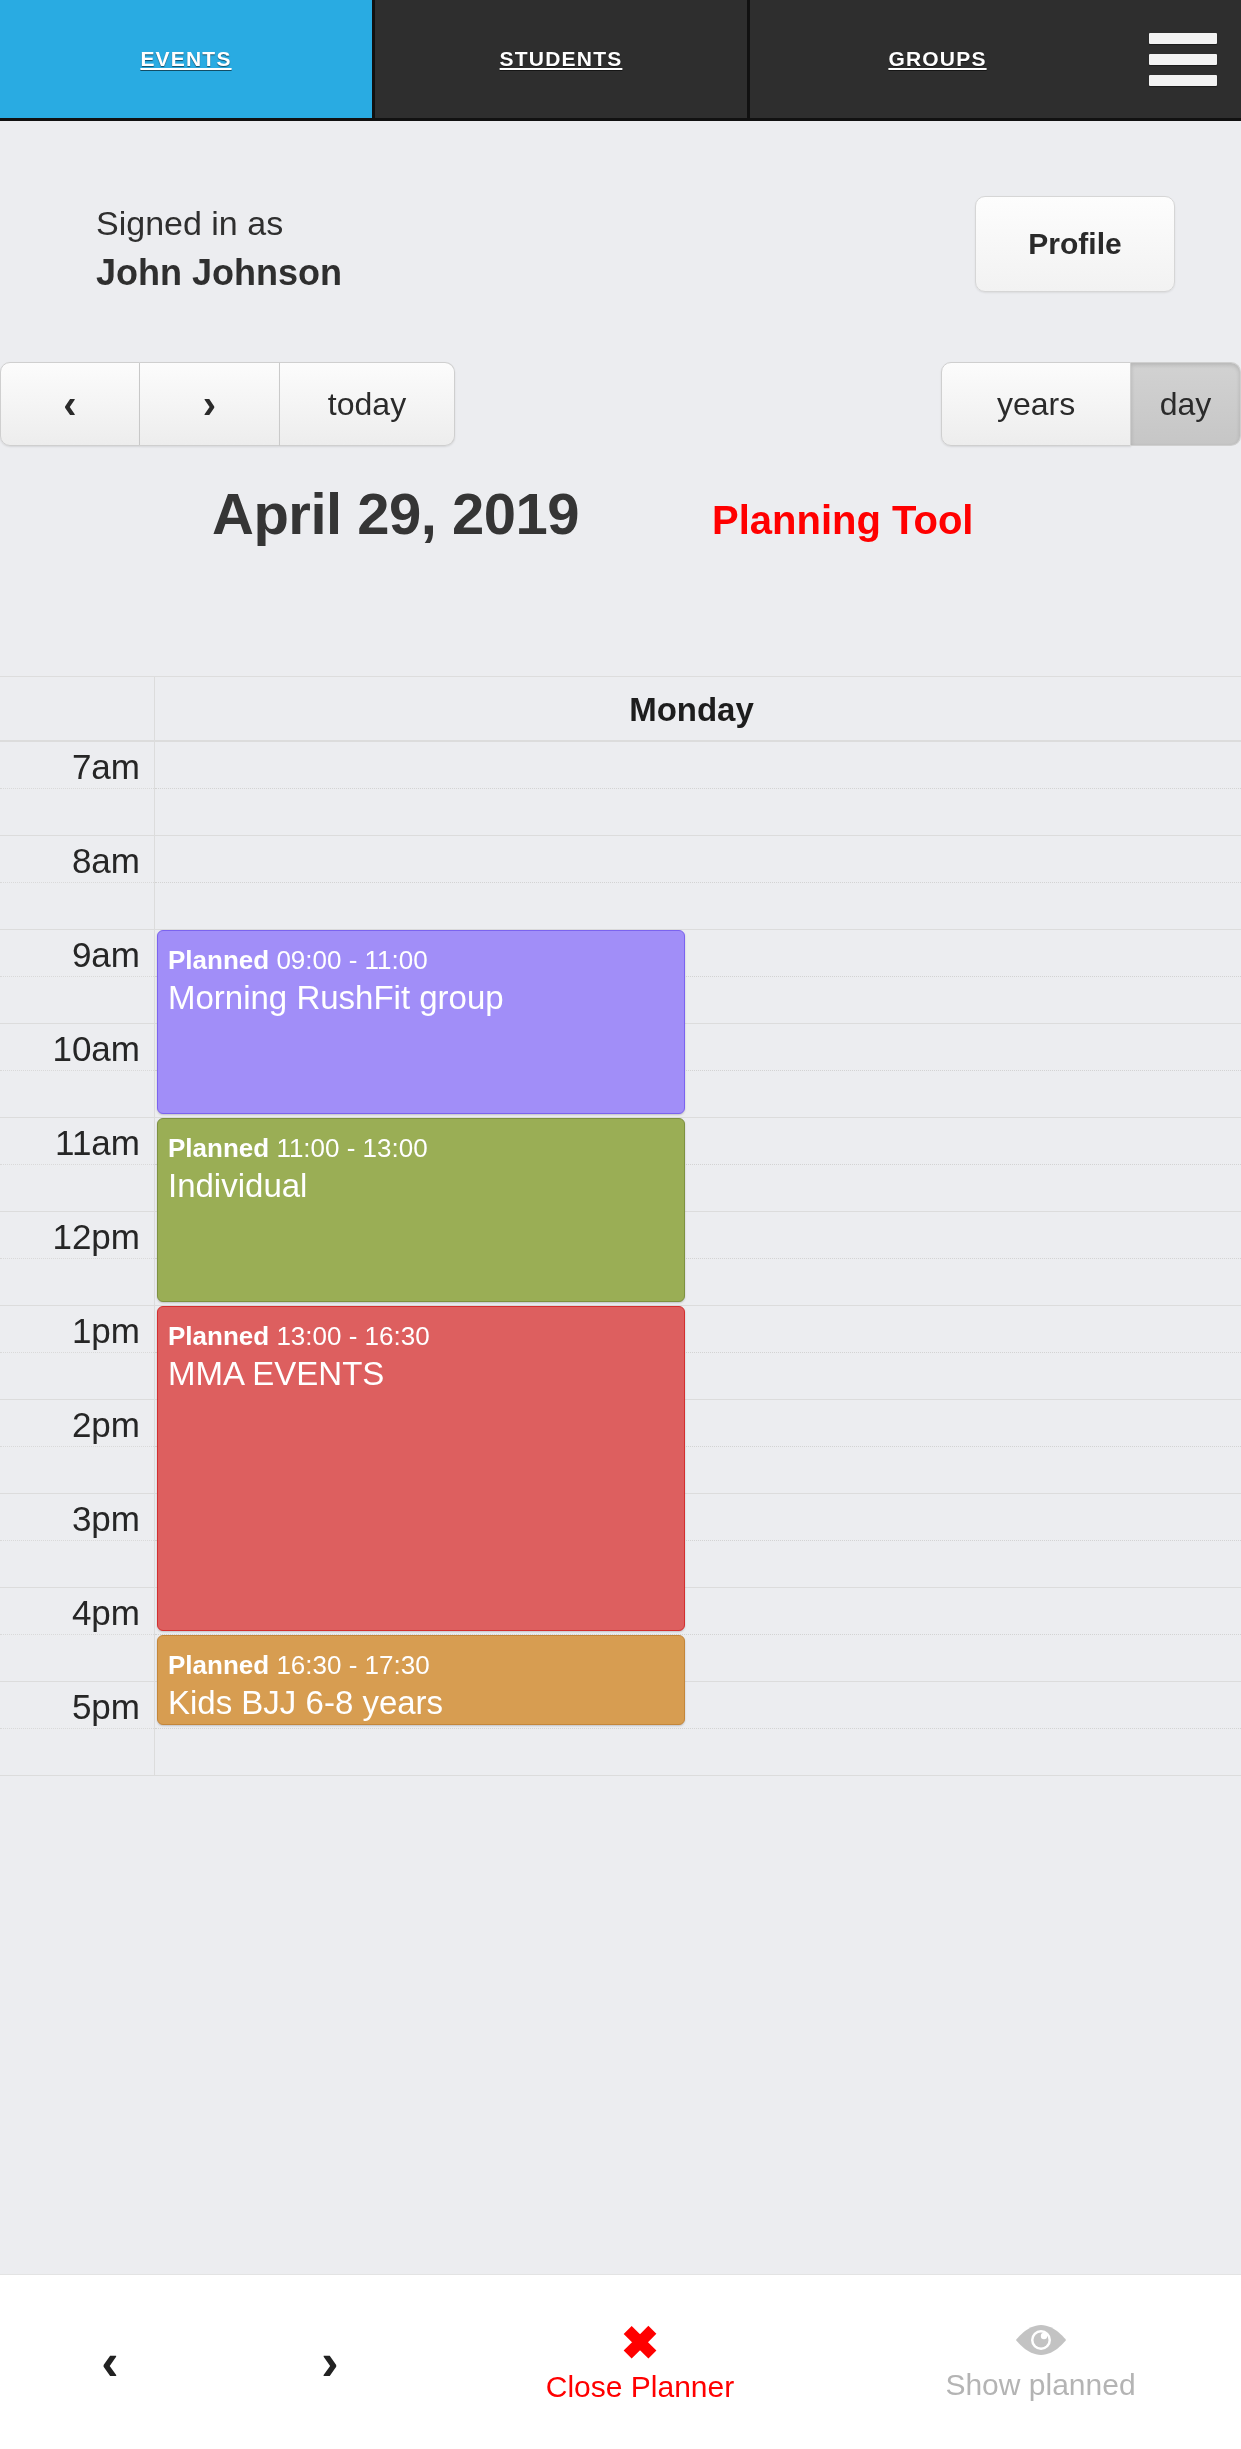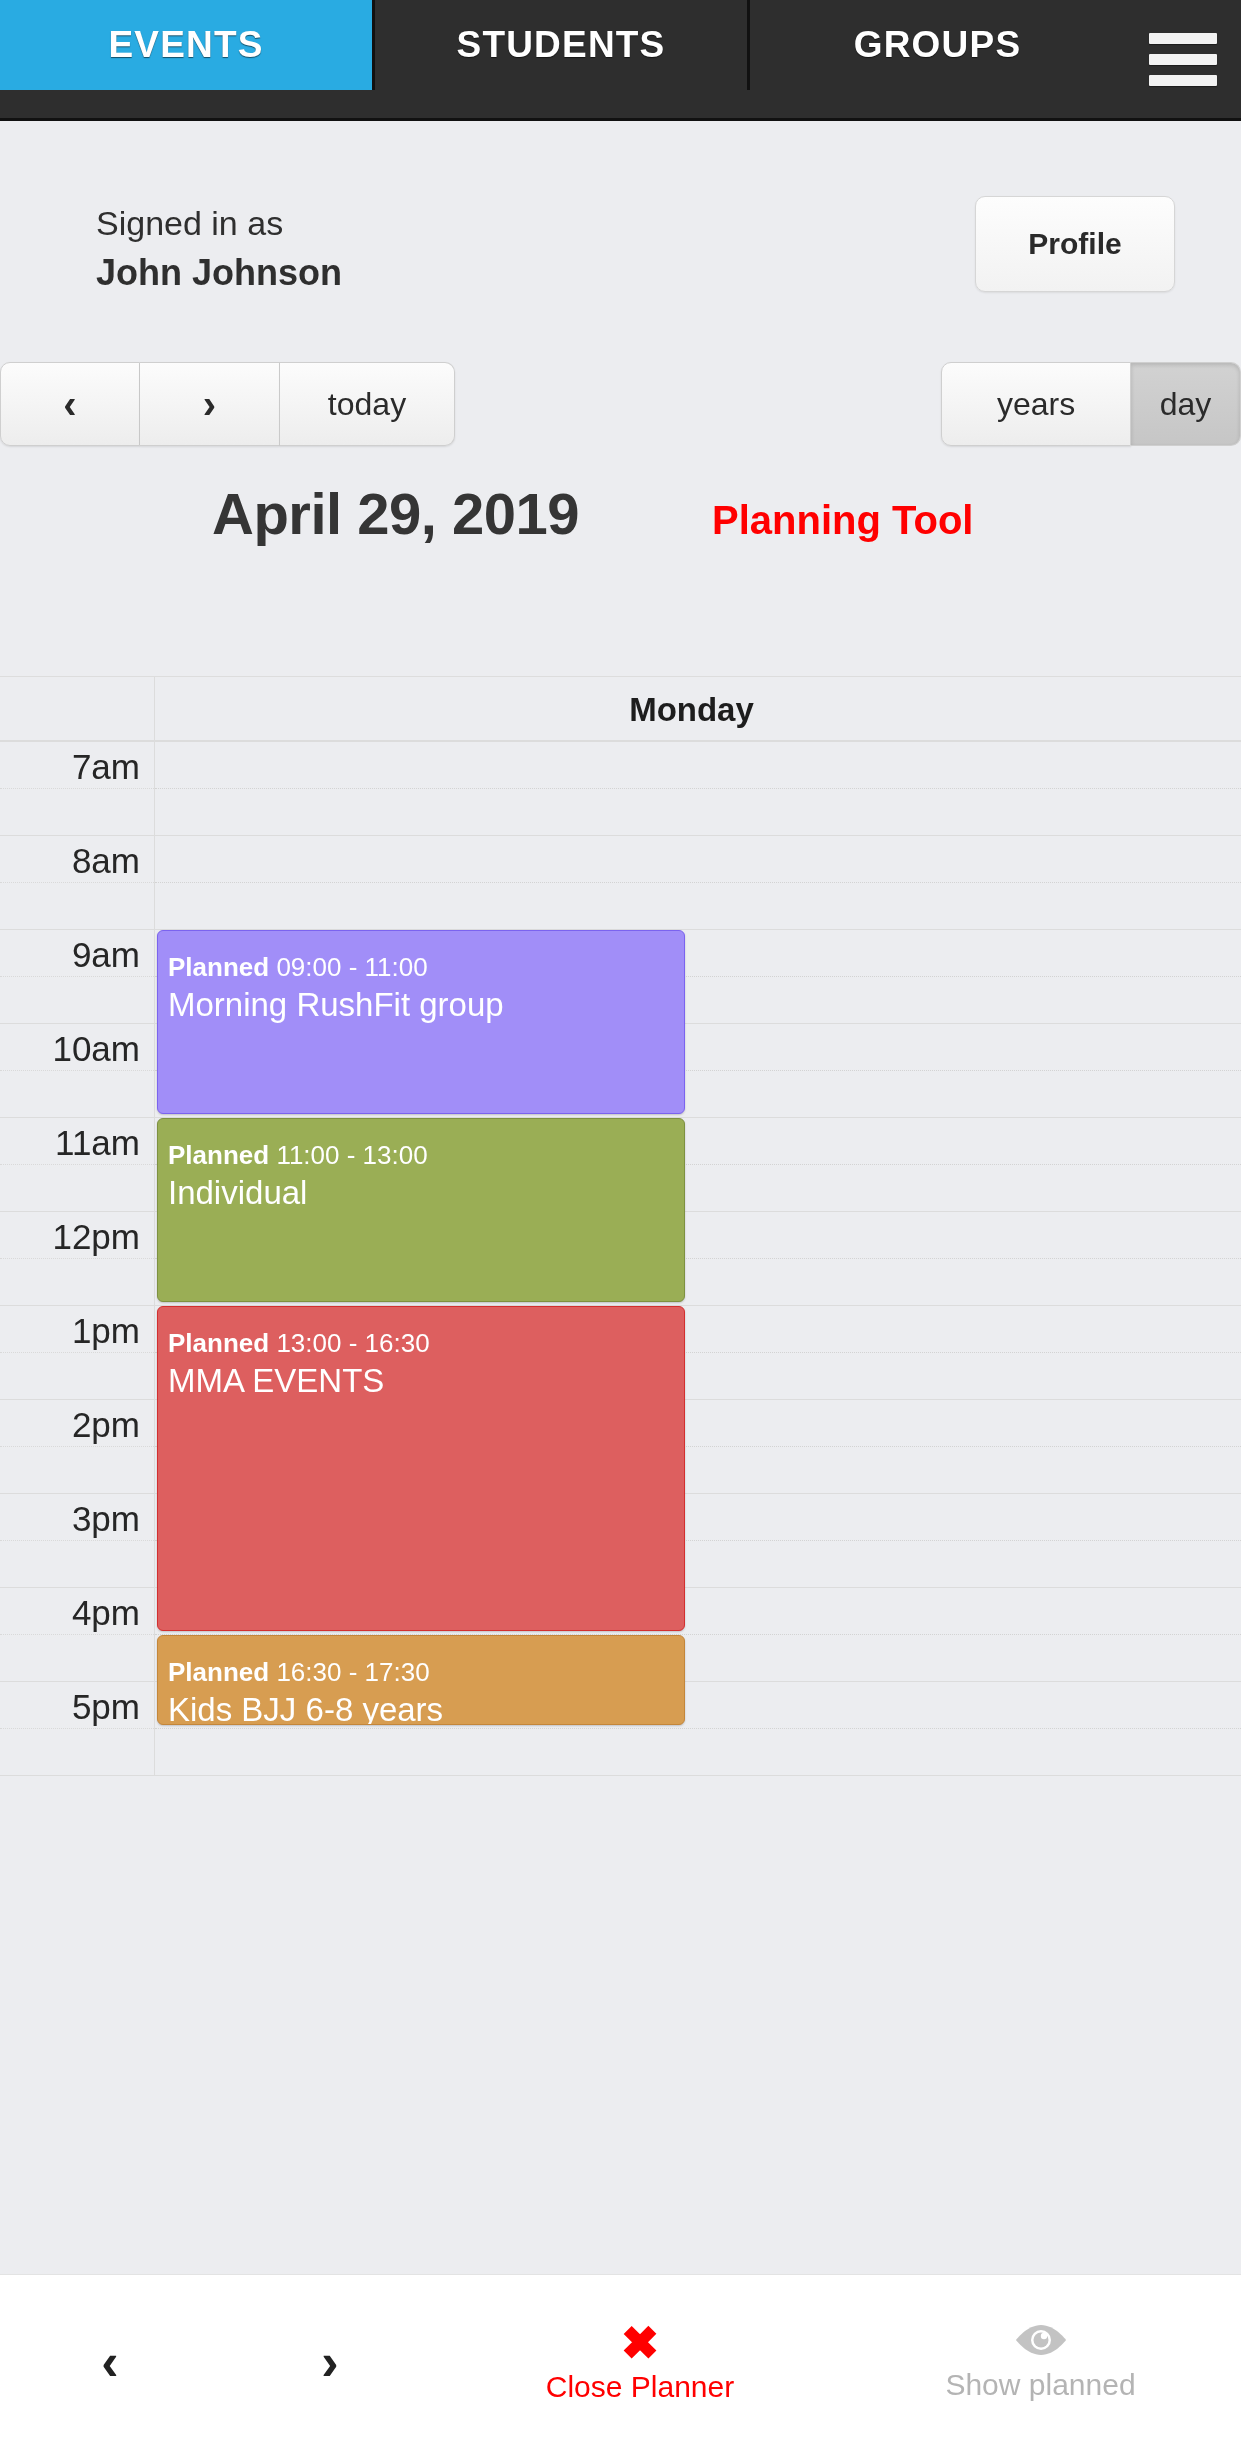--- a/index.html
+++ b/index.html
@@ -21,30 +21,31 @@
   .tabbar {
     position: absolute;
     top: 0; left: 0;
     width: 1241px;
     height: 121px;
     background: #2e2e2e;
     display: flex;
     border-bottom: 3px solid #111;
   }
   .tab {
-    height: 90px;
+    height: 118px;
     display: flex;
     align-items: center;
     justify-content: center;
     color: #ffffff;
-    font-size: 37px;
+    font-size: 21px;
     font-weight: bold;
     letter-spacing: 1.2px;
     border-right: 3px solid #111;
     text-shadow: 0 1px 1px rgba(0,0,0,.55);
+    text-decoration: underline;
   }
   .tab.events  { width: 375px; background: #29abe2; }
   .tab.students{ width: 375px; }
   .tab.groups  { width: 375px; border-right: none; }
   .tab-menu {
     flex: 1;
     display: flex;
     align-items: center;
     justify-content: center;
     height: 118px;
@@ -241,21 +242,21 @@
     top: 0;
     width: 535px;
     height: 1530px;
     pointer-events: none;
   }
   .event {
     position: absolute;
     left: 2px;
     width: 528px;
     border-radius: 6px;
-    padding: 20px 10px 0 10px;
+    padding: 13px 10px 0 10px;
     color: #ffffff;
     overflow: hidden;
     pointer-events: auto;
     box-shadow: 0 1px 2px rgba(0,0,0,.18);
   }
   .ev-time {
     font-size: 26px;
     line-height: 1.25;
     white-space: nowrap;
   }

